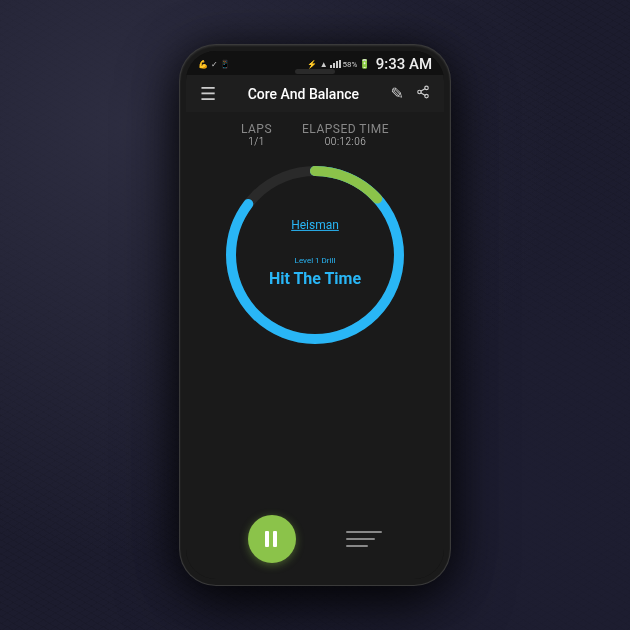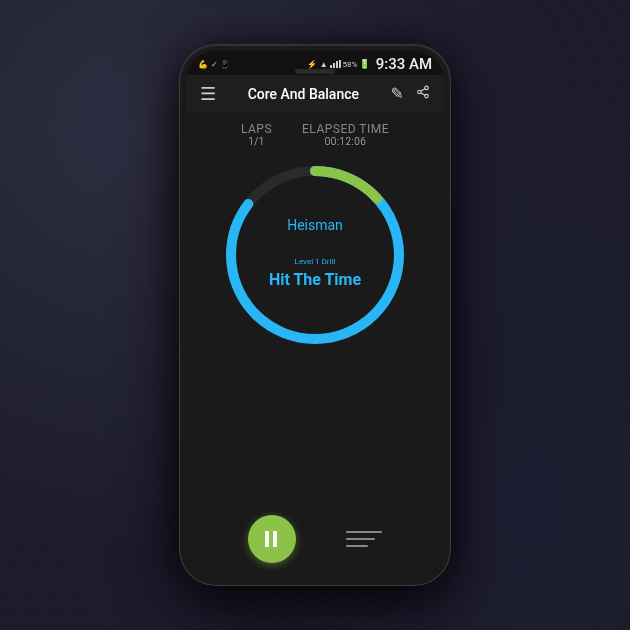--- a/index.html
+++ b/index.html
@@ -226,23 +226,24 @@
     .circle-content {
       position: absolute;
       top: 50%;
       left: 50%;
       transform: translate(-50%, -50%);
       text-align: center;
       width: 140px;
     }
 
     .drill-label {
-      font-size: 14px;
+      font-size: 12px;
       color: #29b6f6;
       margin-bottom: 1px;
+      text-decoration: underline;
     }
 
     .drill-sublabel {
       font-size: 8px;
       color: #29b6f6;
       margin-bottom: 4px;
       margin-top: 24px;
     }
 
     .exercise-name {

